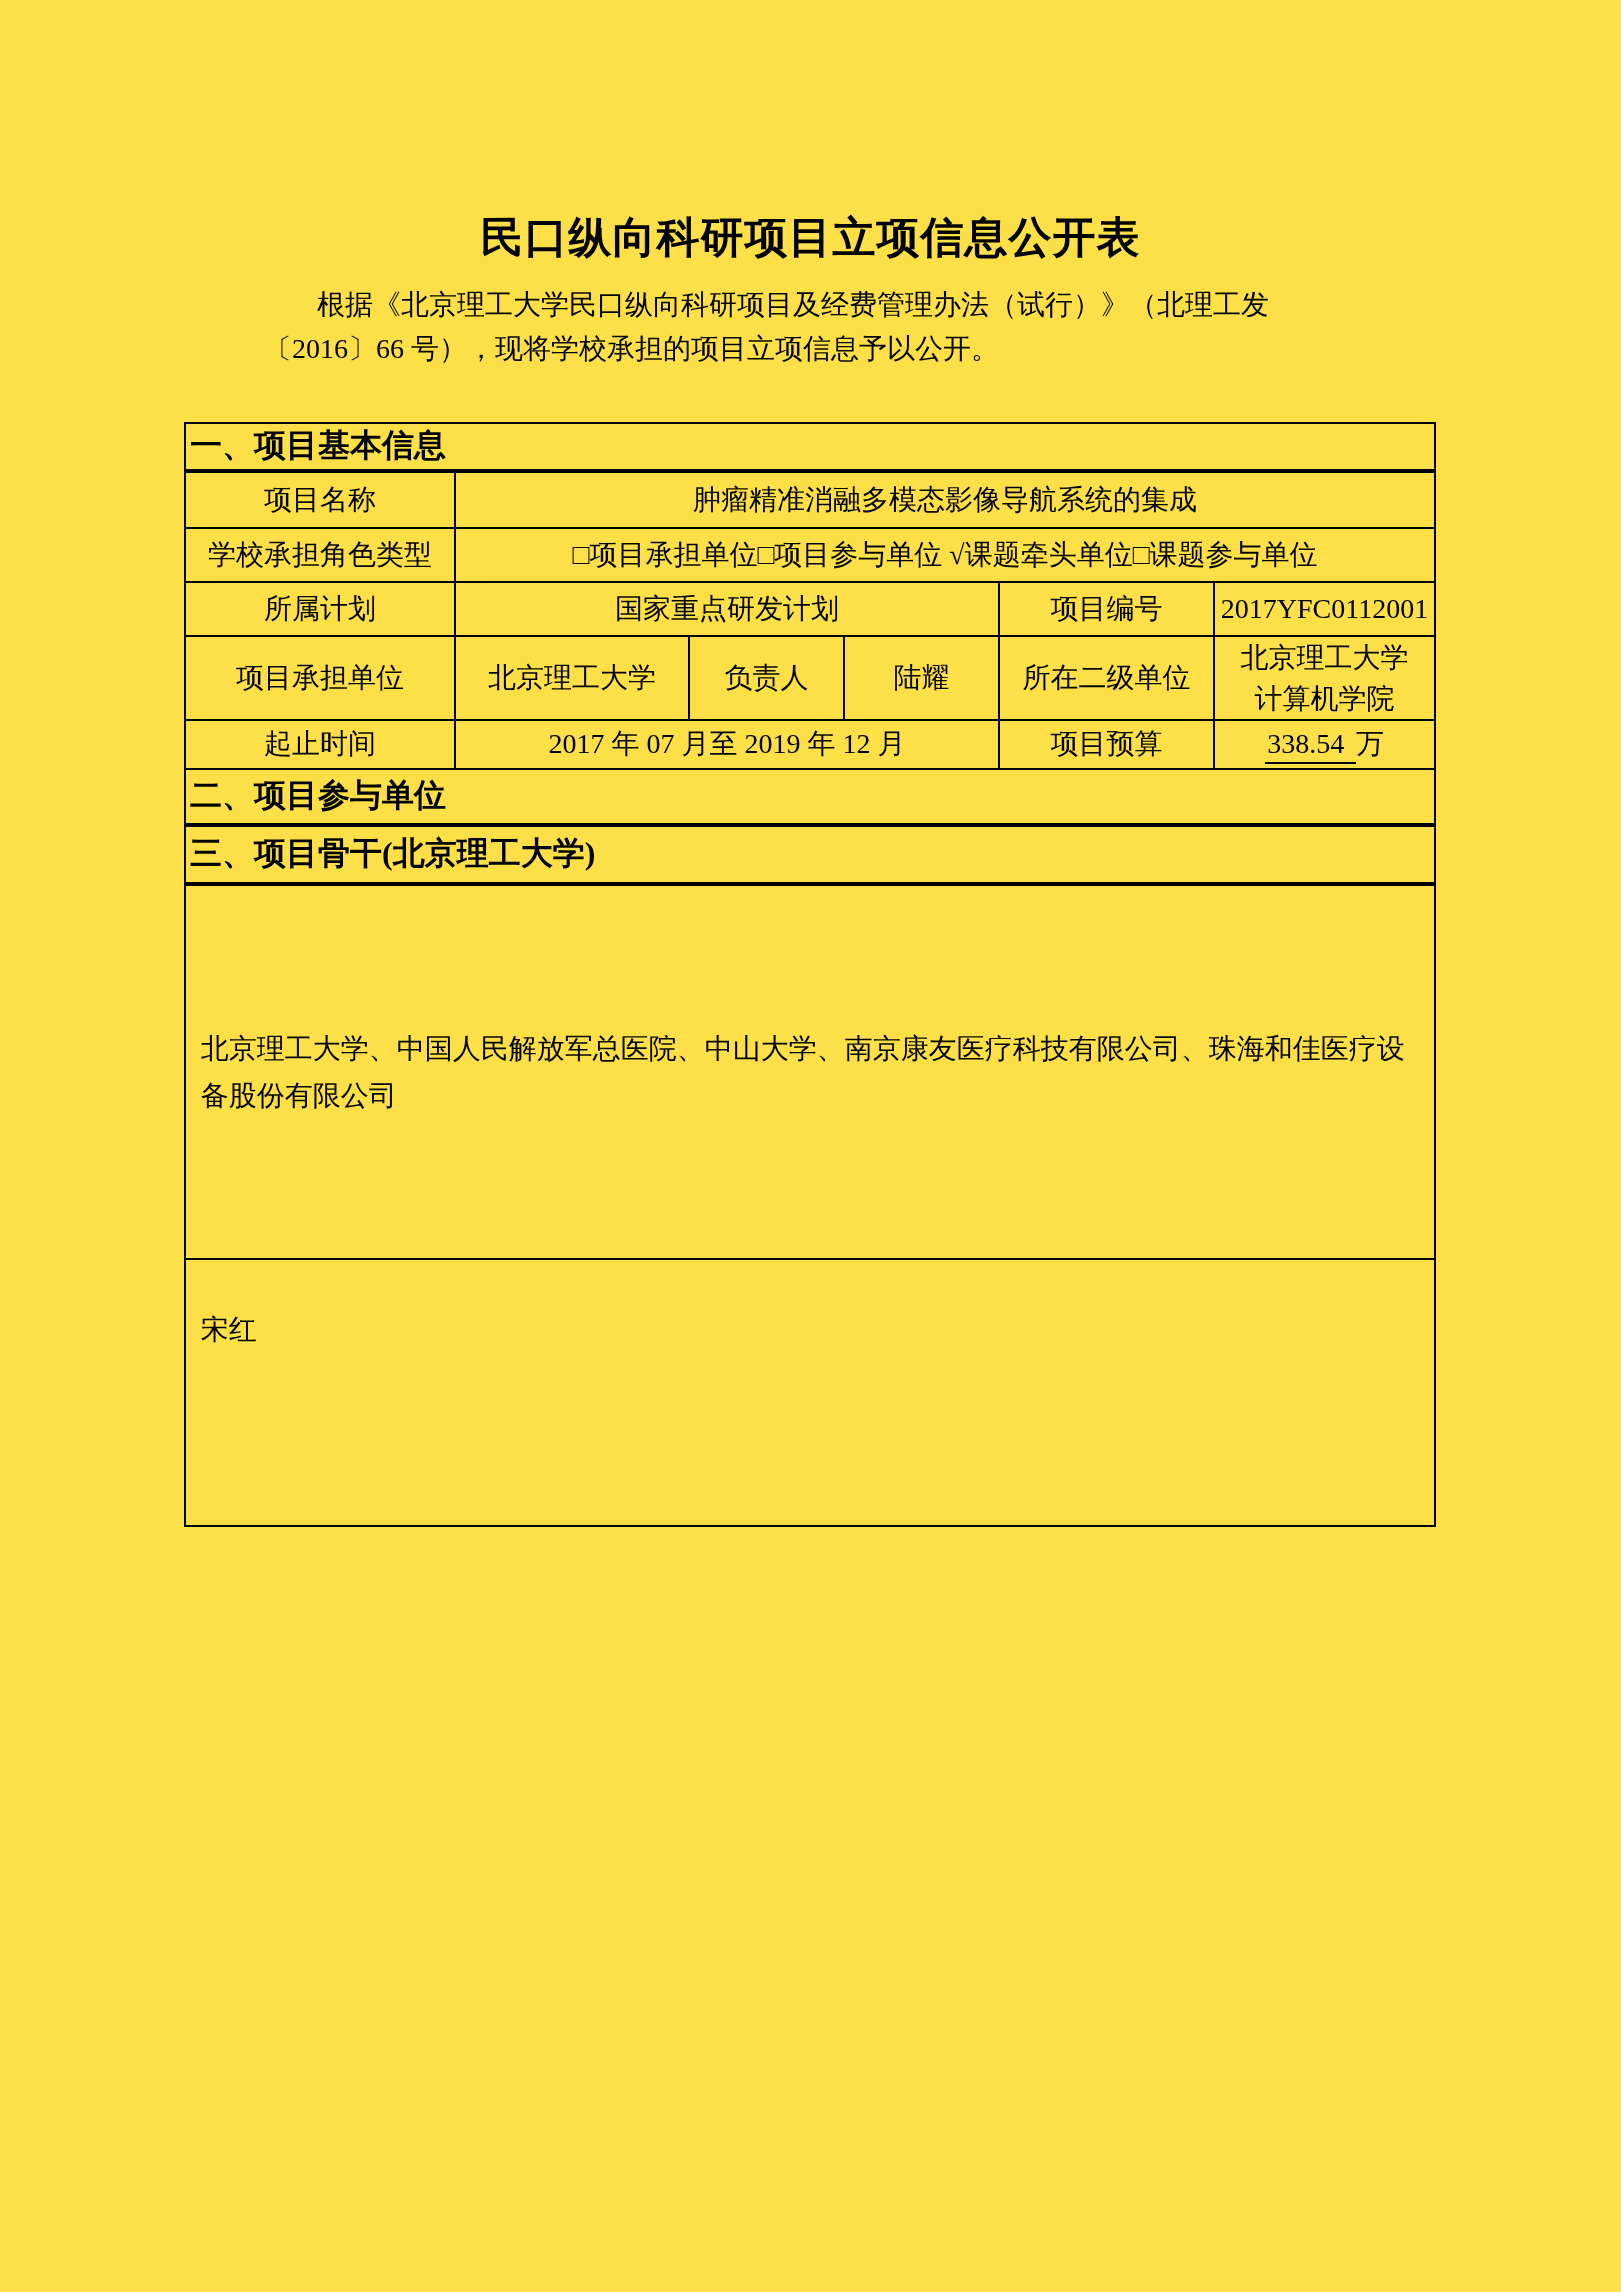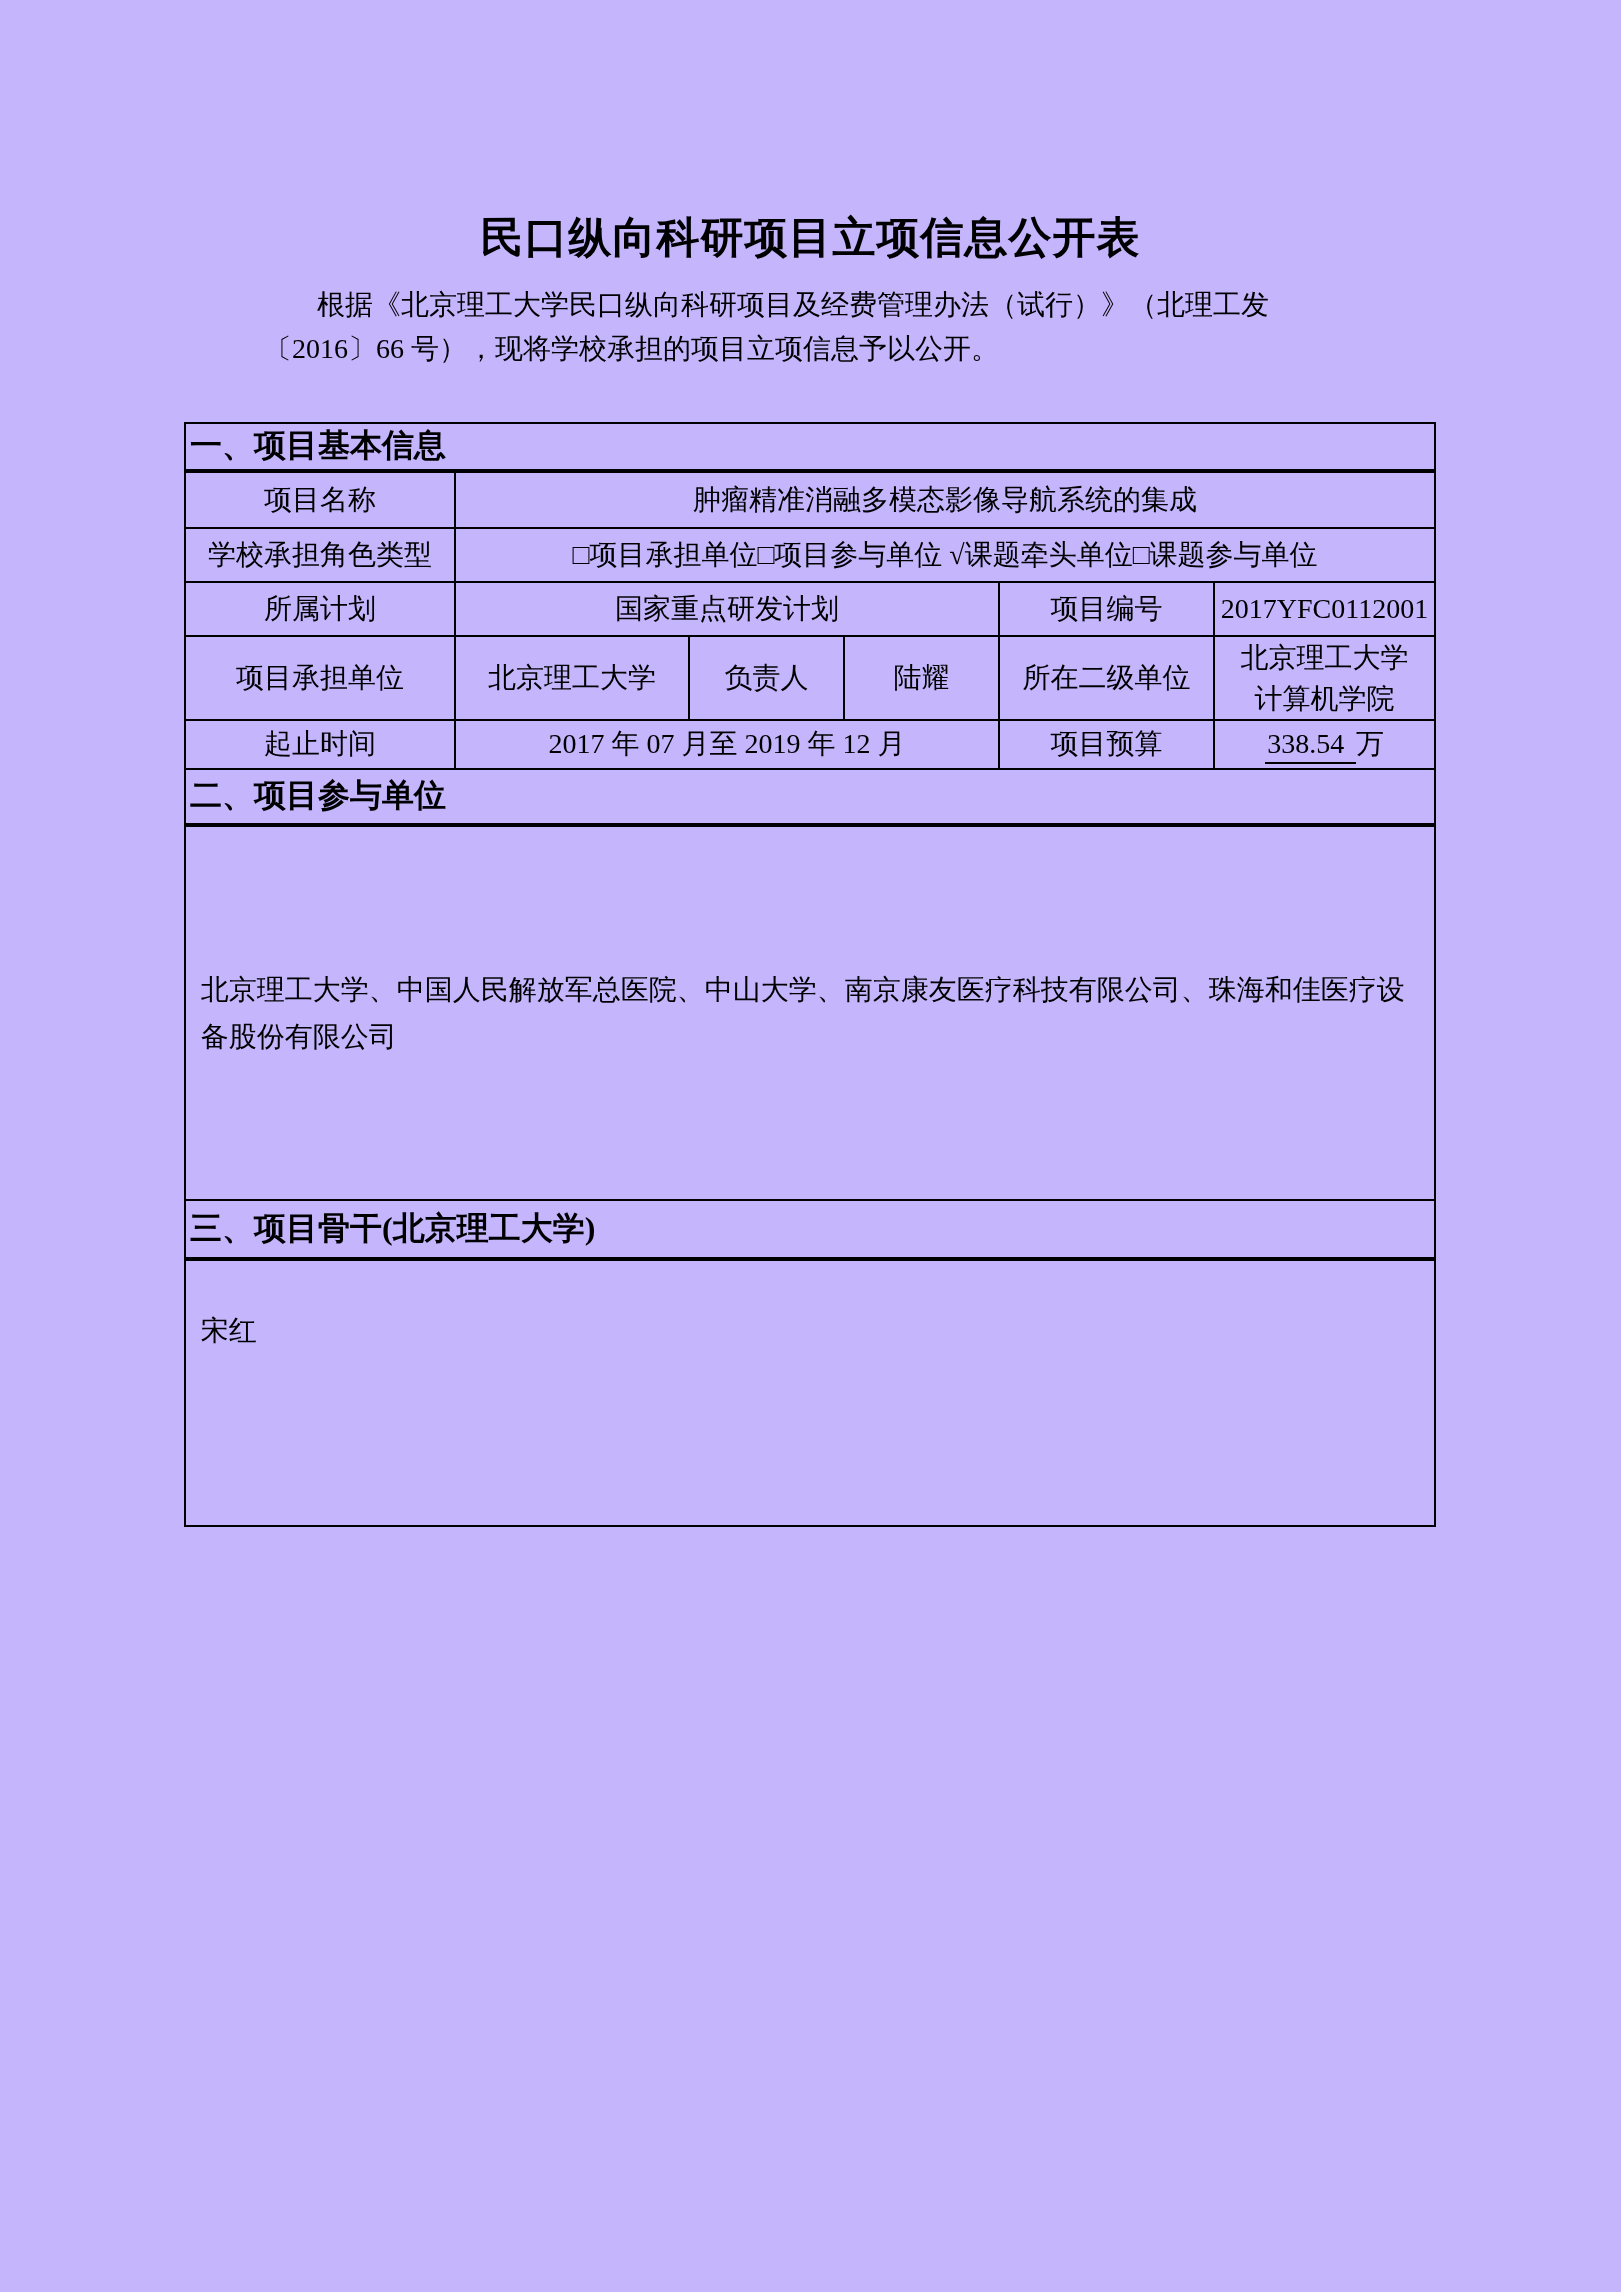--- a/index.html
+++ b/index.html
@@ -5,21 +5,21 @@
   * { box-sizing: border-box; }
   html, body {
     margin: 0;
     padding: 0;
     background: #ffffff;
   }
   .page {
     position: relative;
     width: 1621px;
     height: 2293px;
-    background: #c4b5fd;
+    background: #fde047;
     color: #000000;
     font-family: "Liberation Serif", "DejaVu Serif", serif;
     overflow: hidden;
   }
   .doc-title {
     margin: 0;
     padding-top: 209px;
     text-align: center;
     font-size: 43px;
     font-weight: bold;
@@ -140,25 +140,25 @@
       <td colspan="3">2017 年 07 月至 2019 年 12 月</td>
       <td>项目预算</td>
       <td><span class="budget-underline">338.54</span><span>万</span></td>
     </tr>
 
     <tr>
       <td colspan="6" class="section-cell" style="height:56px">二、项目参与单位</td>
     </tr>
 
     <tr>
-      <td colspan="6" class="participants-cell" style="height:375px">北京理工大学、中国人民解放军总医院、中山大学、南京康友医疗科技有限公司、珠海和佳医疗设备股份有限公司</td>
+      <td colspan="6" class="section-cell" style="height:59px">三、项目骨干(北京理工大学)</td>
     </tr>
 
     <tr>
-      <td colspan="6" class="section-cell" style="height:59px">三、项目骨干(北京理工大学)</td>
+      <td colspan="6" class="participants-cell" style="height:375px">北京理工大学、中国人民解放军总医院、中山大学、南京康友医疗科技有限公司、珠海和佳医疗设备股份有限公司</td>
     </tr>
 
     <tr>
       <td colspan="6" class="backbone-cell" style="height:267px">宋红</td>
     </tr>
   </tbody>
     </table>
 
 
 </div>

